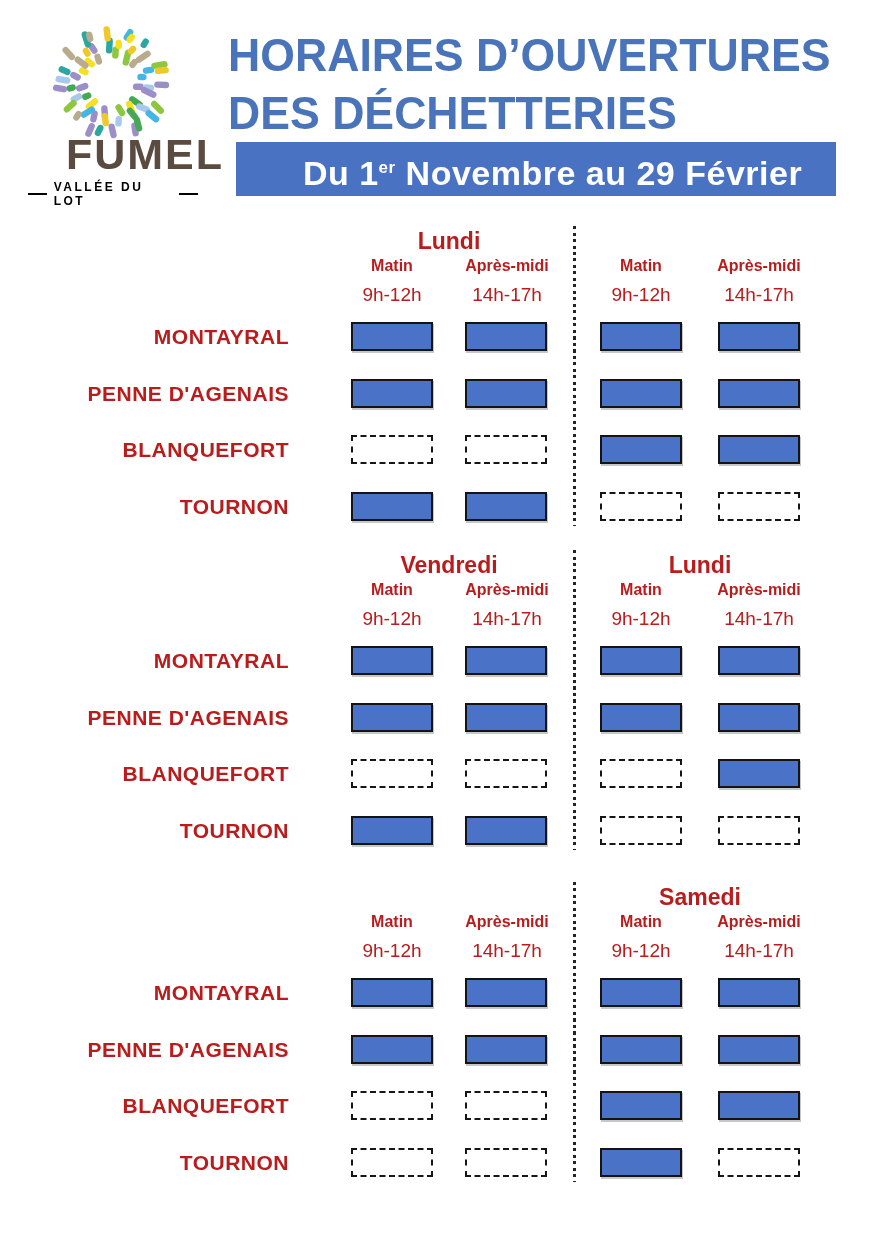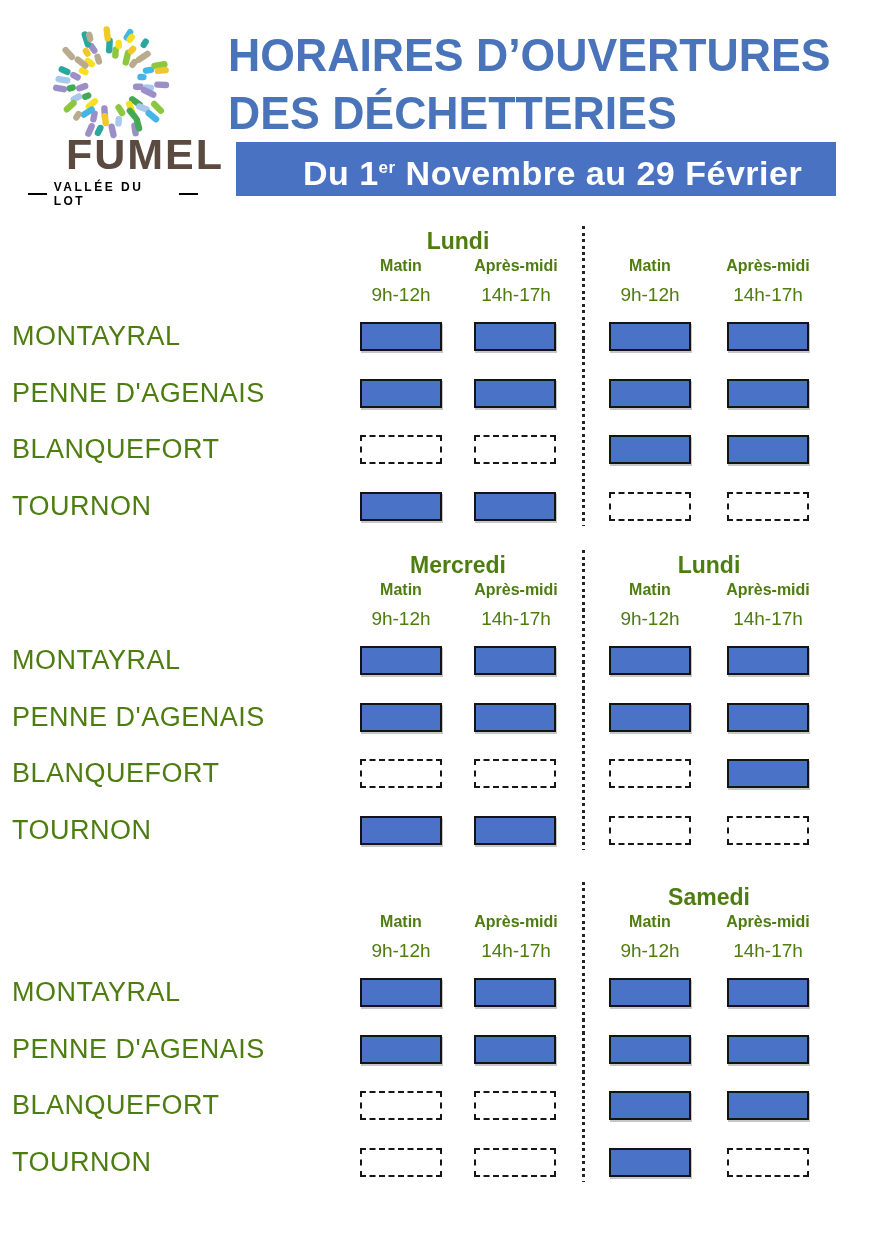--- a/index.html
+++ b/index.html
@@ -21,34 +21,34 @@
                 font-size:46px; font-weight:800; letter-spacing:0px;
                 transform:scaleX(.97); transform-origin:left top; }
   .title-line.l1 { top:28px; }
   .title-line.l2 { top:86px; }
   .banner { position:absolute; left:236px; top:142px; width:600px; height:54px;
             text-align:center; line-height:52px; color:#fff;
             font-size:34px; font-weight:700; letter-spacing:.5px;padding-left:33px; }
   .banner sup { font-size:17px; vertical-align:super; font-weight:700; }
 
   
-  .sched-section { position:absolute; left:12px; width:765px; height:300px; color:#4d7c0f; }
+  .sched-section { position:absolute; left:3px; width:765px; height:300px; color:#b91c1c; }
   .divider { position:absolute; left:570px; top:-2px; width:3px; height:300px;
              background-image:repeating-linear-gradient(to bottom,#242424 0 3px,transparent 3px 6.5px); }
   .day-header { position:absolute; top:0; font-size:23px; font-weight:700; text-align:center; }
   .day-header.left  { left:334px; width:224px; }
   .day-header.right { left:586px; width:222px; }
   .slot-label { position:absolute; top:29px; width:110px; text-align:center;
                 font-size:16px; font-weight:700; }
   .hours-label { position:absolute; top:56px; width:110px; text-align:center;
                  font-size:19px; font-weight:400; }
   .c1 { left:334px; } .c2 { left:449px; } .c3 { left:583px; } .c4 { left:701px; }
 
   .row-label { position:absolute; left:0; width:286px; height:29px; line-height:29px;
-               font-size:27px; font-weight:400; letter-spacing:.5px; }
+               text-align:right; font-size:21px; font-weight:700; letter-spacing:.5px; }
   .box { position:absolute; width:82px; height:29px; }
   .box.open   { background:var(--open-color); border:2px solid #141414;
                 box-shadow:1px 2px 0 rgba(0,0,0,.22); }
   .box.closed { background:#fff; border:2px dashed #161616; }
 </style>
 </head>
 <body>
 
 <div class="page">
 
@@ -151,21 +151,21 @@
         <div class="box open" style="left: 715px; top: 207px;"></div>
         <div class="row-label" style="top: 263.5px;">TOURNON</div>
         <div class="box open" style="left: 348px; top: 263.5px;"></div>
         <div class="box open" style="left: 462px; top: 263.5px;"></div>
         <div class="box closed" style="left: 597px; top: 263.5px;"></div>
         <div class="box closed" style="left: 715px; top: 263.5px;"></div>
       </section>
 
   <section class="sched-section" style="top: 552px;">
     <div class="divider"></div>
-    <div class="day-header left">Mercredi</div>
+    <div class="day-header left">Vendredi</div>
     <div class="day-header right">Lundi</div>
     <div class="slot-label c1">Matin</div>
     <div class="slot-label c2">Après-midi</div>
     <div class="slot-label c3">Matin</div>
     <div class="slot-label c4">Après-midi</div>
     <div class="hours-label c1">9h-12h</div>
     <div class="hours-label c2">14h-17h</div>
     <div class="hours-label c3">9h-12h</div>
     <div class="hours-label c4">14h-17h</div>
   <div class="row-label" style="top: 94px;">MONTAYRAL</div>

